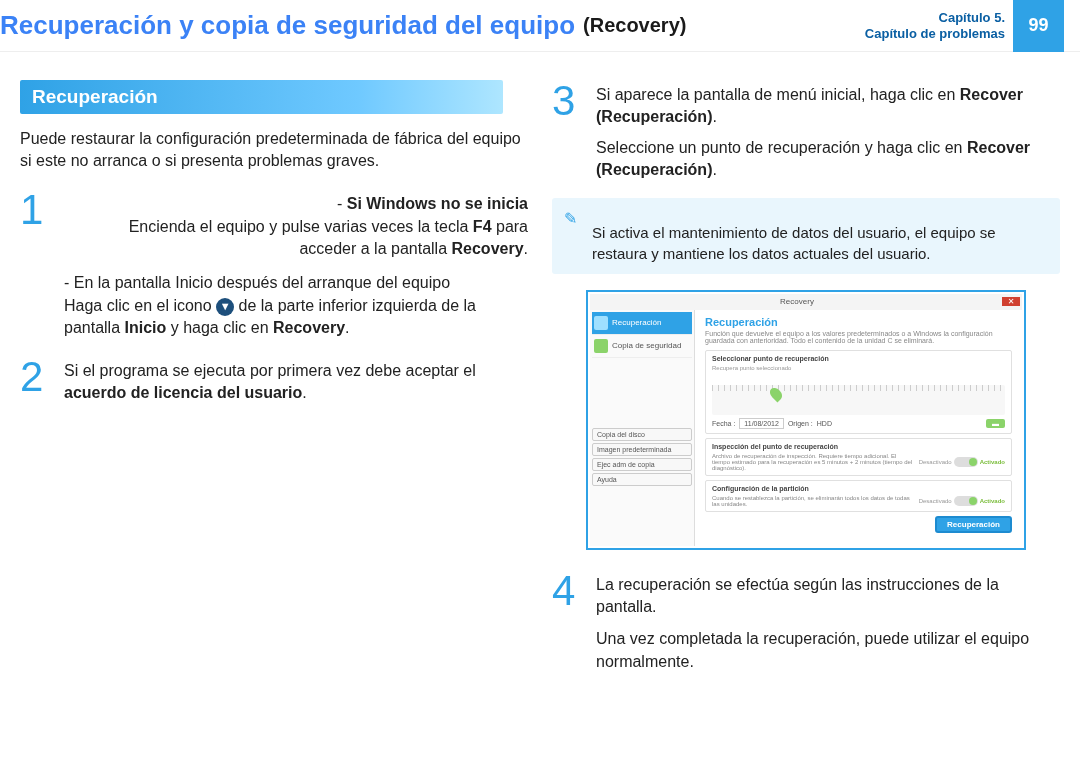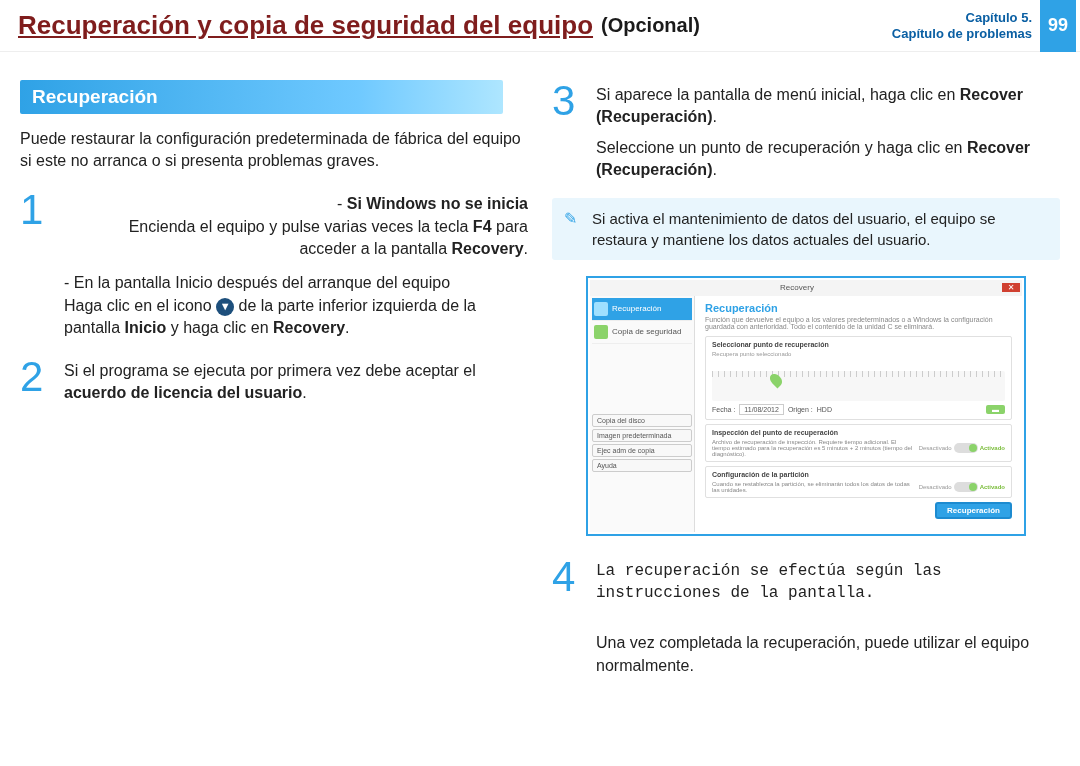--- a/index.html
+++ b/index.html
@@ -1,34 +1,34 @@
 <!DOCTYPE html>
 <html><head>
 <meta charset="utf-8">
 <style>
   * { margin: 0; padding: 0; box-sizing: border-box; }
   body { font-family: "Segoe UI", Arial, sans-serif; background: #fff; width: 1080px; height: 766px; overflow: hidden; color: #222; }
   .header { background: #fff; display: flex; align-items: center; height: 52px; border-bottom: 1px solid #eee; }
-  .title-main { font-size: 26px; font-weight: 700; color: #7f1d1d; padding-left: 18px; flex: 0 0 auto; text-decoration: underline; }
+  .title-main { font-size: 26px; font-weight: 700; color: #3b82f6; flex: 0 0 auto; }
   .title-opt { font-size: 20px; font-weight: 600; color: #1a1a1a; margin-left: 8px; }
-  .header-right { margin-left: auto; display: flex; align-items: center; gap: 8px; padding-right: 4px; }
+  .header-right { margin-left: auto; display: flex; align-items: center; gap: 8px; padding-right: 16px; }
   .chapter { text-align: right; font-size: 13px; font-weight: 700; color: #0a5fa3; line-height: 1.2; }
-  .pagebadge { background: #2fa2e6; color: #fff; font-weight: 700; font-size: 18px; width: 36px; height: 52px; display: flex; align-items: center; justify-content: center; }
+  .pagebadge { background: #2fa2e6; color: #fff; font-weight: 700; font-size: 18px; width: 51px; height: 52px; display: flex; align-items: center; justify-content: center; }
   .content { display: flex; padding: 28px 20px 14px 20px; gap: 24px; }
   .col { flex: 1; }
   .section-bar { background: linear-gradient(90deg,#2fa2e6 0%,#6fc9ff 70%,#aee6ff 100%); color: #fff; font-weight: 700; font-size: 19px; padding: 6px 12px; border-radius: 2px; width: 95%; margin-bottom: 14px; }
   .para { font-size: 16px; line-height: 1.35; margin-bottom: 18px; }
   .bold { font-weight: 700; }
   .step { display: flex; margin-bottom: 16px; }
   .step-num { font-size: 42px; font-weight: 300; color: #2fa2e6; width: 44px; flex-shrink: 0; line-height: 1; }
   .step-body { flex: 1; font-size: 16px; line-height: 1.4; padding-top: 4px; }
   .sub-bullet { margin-left: 16px; margin-bottom: 12px; text-align: right; }
   .sub-bullet-b { margin-left: 0; margin-top: 10px; }
   .down-icon { display:inline-flex; width:18px; height:18px; background:#1d4f7c; border-radius:50%; color:#fff; align-items:center; justify-content:center; font-size:11px; vertical-align: middle; line-height:1;}
-  .callout { background: #e9f6fd; border-radius: 3px; padding: 10px 14px 10px 40px; font-size: 15px; line-height: 1.4; position: relative; margin-bottom: 16px; }
+  .callout { background: #e9f6fd; border-radius: 3px; padding: 24px 14px 10px 40px; font-size: 15px; line-height: 1.4; position: relative; margin-bottom: 16px; }
   .callout:before { content:"✎"; position:absolute; left:12px; top:10px; color:#2fa2e6; font-size:16px; }
   
   .mock-frame { border: 2px solid #2fa2e6; padding: 2px; width: 440px; margin: 0 auto 20px auto; font-size: 9px; color:#555; }
   .mock-titlebar { background:#f4f4f4; height:16px; display:flex; align-items:center; justify-content:space-between; padding:0 2px; font-size:8px;}
   .mock-close { background:#d04030; color:#fff; width:18px; text-align:center; }
   .mock-body { display:flex; background:#fff; height: 236px; }
   .mock-side { width: 105px; background:#fafafa; border-right:1px solid #ddd; padding:2px; }
   .mock-side-item { display:flex; align-items:center; gap:4px; padding:4px 2px; font-size:8px; border-bottom:1px solid #eee;}
   .mock-side-item.active { background:#2fa2e6; color:#fff; }
   .mock-side-icon { width:14px; height:14px; background:#8bd36a; border-radius:2px;}
@@ -51,21 +51,21 @@
   .mock-action { text-align:right; margin-top:4px;}
   .mock-action-btn { display:inline-block; background:#2fa2e6; color:#fff; border:2px solid #1d8bd0; border-radius:3px; padding:2px 10px; font-size:8px; font-weight:600;}
   .toggle-off { color:#999;}
   .toggle-on { color:#7bbd3c; font-weight:600;}
 </style>
 </head>
 <body>
 
 <div class="header">
   <span class="title-main">Recuperación y copia de seguridad del equipo</span>
-  <span class="title-opt">(Opcional)</span>
+  <span class="title-opt">(Recovery)</span>
   <div class="header-right">
     <div class="chapter">
       <div>Capítulo 5.</div>
       <div>Capítulo de problemas</div>
     </div>
     <div class="pagebadge">99</div>
   </div>
 </div>
 
 <div class="content">
@@ -181,18 +181,18 @@
           <div class="mock-action">
             <span class="mock-action-btn">Recuperación</span>
           </div>
         </div>
       </div>
     </div>
 
     <div class="step">
       <div class="step-num">4</div>
       <div class="step-body">
-        <p style="margin-bottom:28px;font-family:Liberation Mono, monospace;">La recuperación se efectúa según las instrucciones de la pantalla.</p>
+        <p style="margin-bottom:10px;">La recuperación se efectúa según las instrucciones de la pantalla.</p>
         <p>Una vez completada la recuperación, puede utilizar el equipo normalmente.</p>
       </div>
     </div>
   </div>
 </div>
 
 </body></html>

